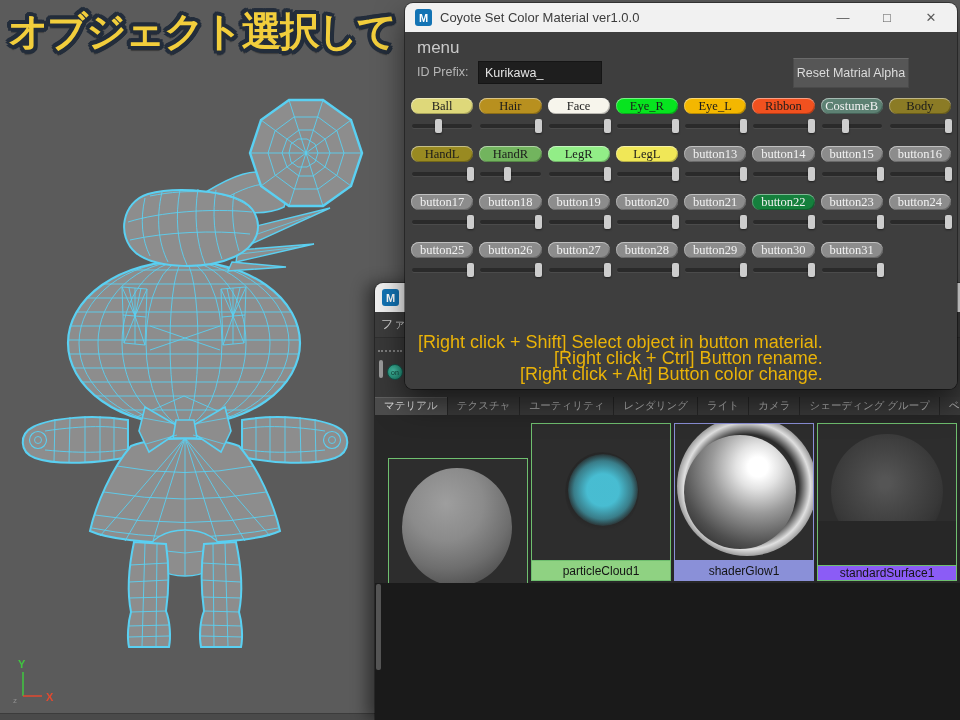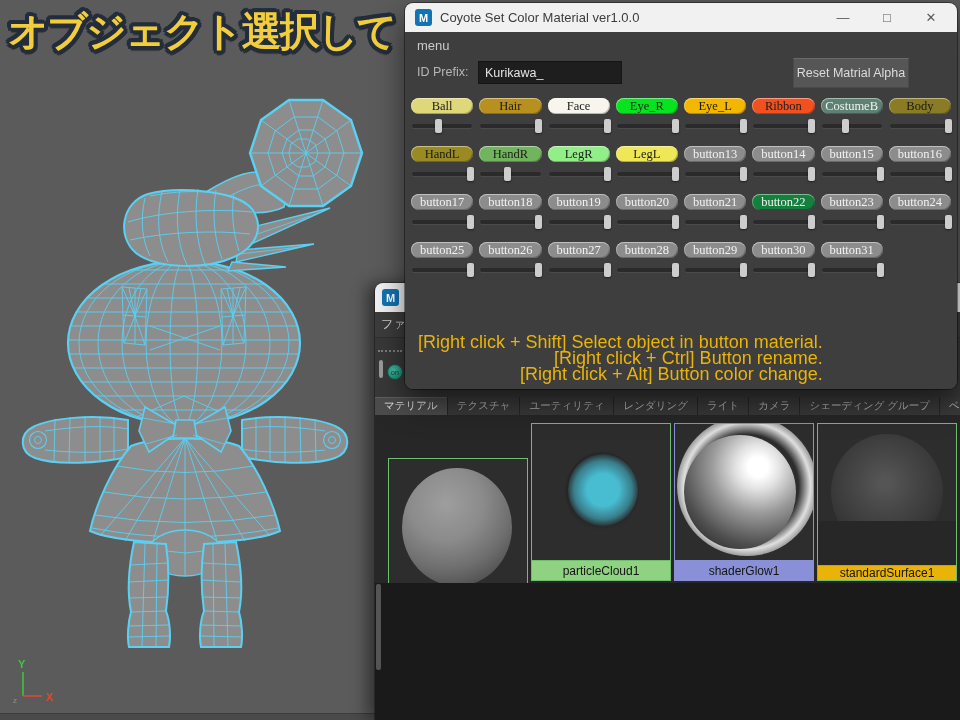--- a/index.html
+++ b/index.html
@@ -65,23 +65,23 @@
 
   
   .toolwin { position:absolute; left:405px; top:3px; width:552px; height:386px; border-radius:8px;
     box-shadow:0 0 0 1px rgba(0,0,0,.4), 0 14px 30px rgba(0,0,0,.55); z-index:10; background:#3e3e3e; }
   .toolwin .win-titlebar { border-radius:8px 8px 0 0; padding-left:10px; }
   .tw-title { font-size:13px; color:#3c3c3c; margin-left:8px; flex:1 1 auto; }
   .tw-controls { display:flex; align-items:center; gap:12px; margin-right:10px; }
   .tw-ctl { width:32px; height:22px; display:flex; align-items:center; justify-content:center;
     color:#5a5a5a; font-size:13px; }
   .tw-body { position:relative; height:357px; background:#3e3e3e; border-radius:0 0 8px 8px; }
-  .tw-menu { position:absolute; left:12px; top:6px; font-size:13px; color:#c9c9c9; }
+  .tw-menu { position:absolute; left:12px; top:6px; font-size:17px; color:#c9c9c9; }
   .tw-idlabel { position:absolute; left:12px; top:33px; font-size:12.5px; color:#b5b5b5; }
-  .tw-idinput { position:absolute; left:73px; top:29px; width:144px; height:23px; background:#1e1e1e;
+  .tw-idinput { position:absolute; left:73px; top:29px; width:124px; height:23px; background:#1e1e1e;
     border:1px solid #151515; color:#e4e4e4; font-size:12.5px; padding:0 6px; font-family:"Liberation Sans",sans-serif; }
   .tw-btn { position:absolute; top:26px; height:30px; background:#565656; border:1px solid #4a4a4a;
     border-top-color:#6a6a6a; color:#dcdcdc; font-size:12.5px; display:flex; align-items:center; justify-content:center; }
   .tw-btn.delete { left:244px; width:123px; }
   .tw-btn.reset { left:388px; width:116px; }
   .tw-grid { position:absolute; left:6px; right:6px; top:66px; display:grid;
     grid-template-columns:repeat(8, 1fr); column-gap:6px; row-gap:13px; }
   .mat-cell {}
   .mat-btn { height:16px; border-radius:8px; display:flex; align-items:center; justify-content:center;
     font-size:12.5px; box-shadow:inset 0 1px 0 rgba(255,255,255,.45), inset 1px 0 0 rgba(255,255,255,.25),
@@ -347,21 +347,21 @@
         <div class="thumb thumb-glow">
           <div class="halo"></div>
           <div class="sphere"></div>
         </div>
         <div class="slabel" style="background: rgb(138, 144, 216); border-top: 1px solid rgb(138, 144, 216);">shaderGlow1</div>
       </div>
       <div class="swatch" style="border: 1px solid rgb(111, 191, 111);">
         <div class="thumb thumb-standard">
           <div class="sphere"></div>
         </div>
-        <div class="slabel" style="background: #eab308; border-top: 1px solid rgb(111, 191, 111); margin-top: 44px;">standardSurface1</div>
+        <div class="slabel" style="background: #8b5cf6; border-top: 1px solid rgb(111, 191, 111); margin-top: 44px;">standardSurface1</div>
       </div>
     </div>
   <div class="hs-bottom">
     <div class="hs-scrollbar"></div>
   </div>
 </div>
 
 <div class="toolwin">
   <div class="win-titlebar">
     <span class="maya-icon">M</span>

